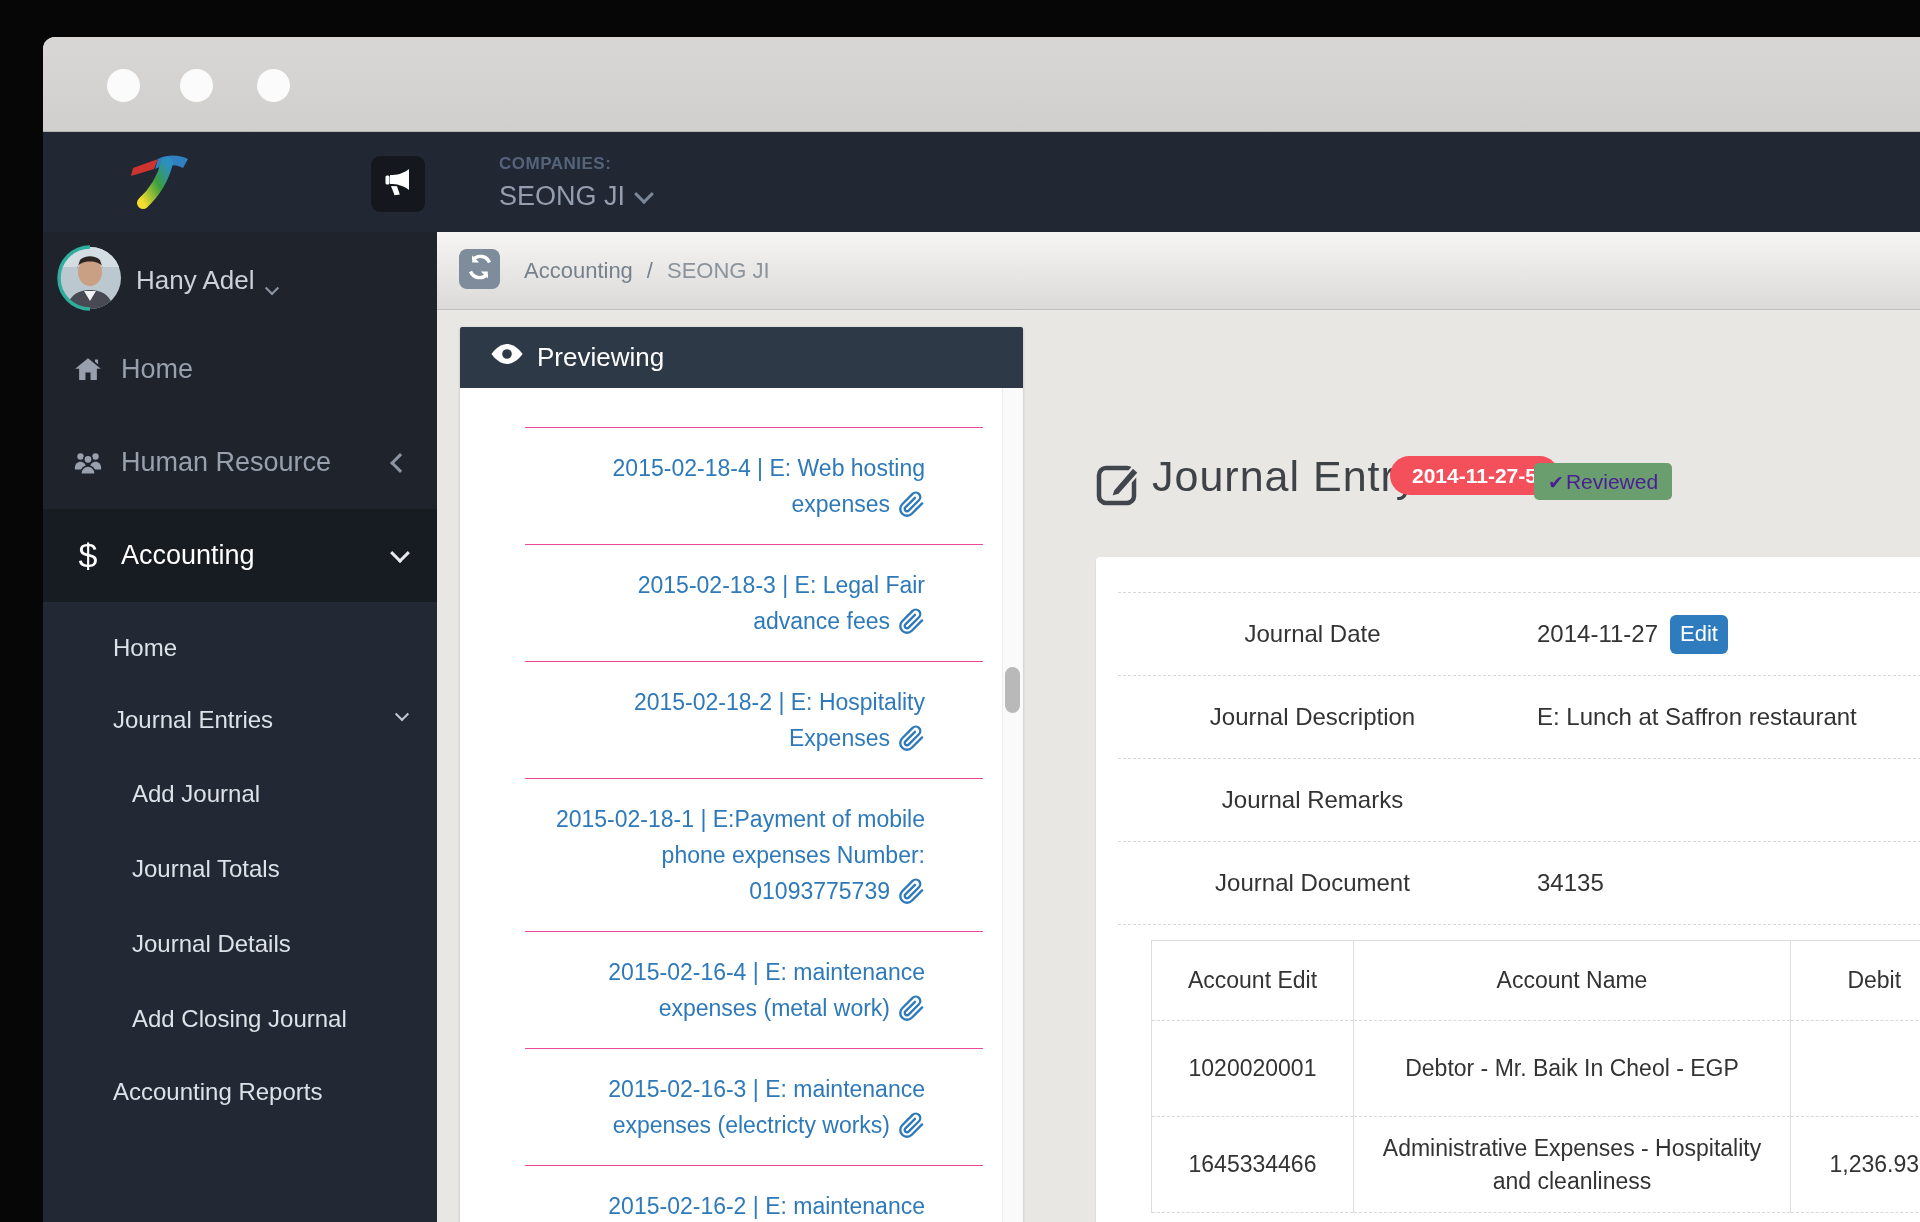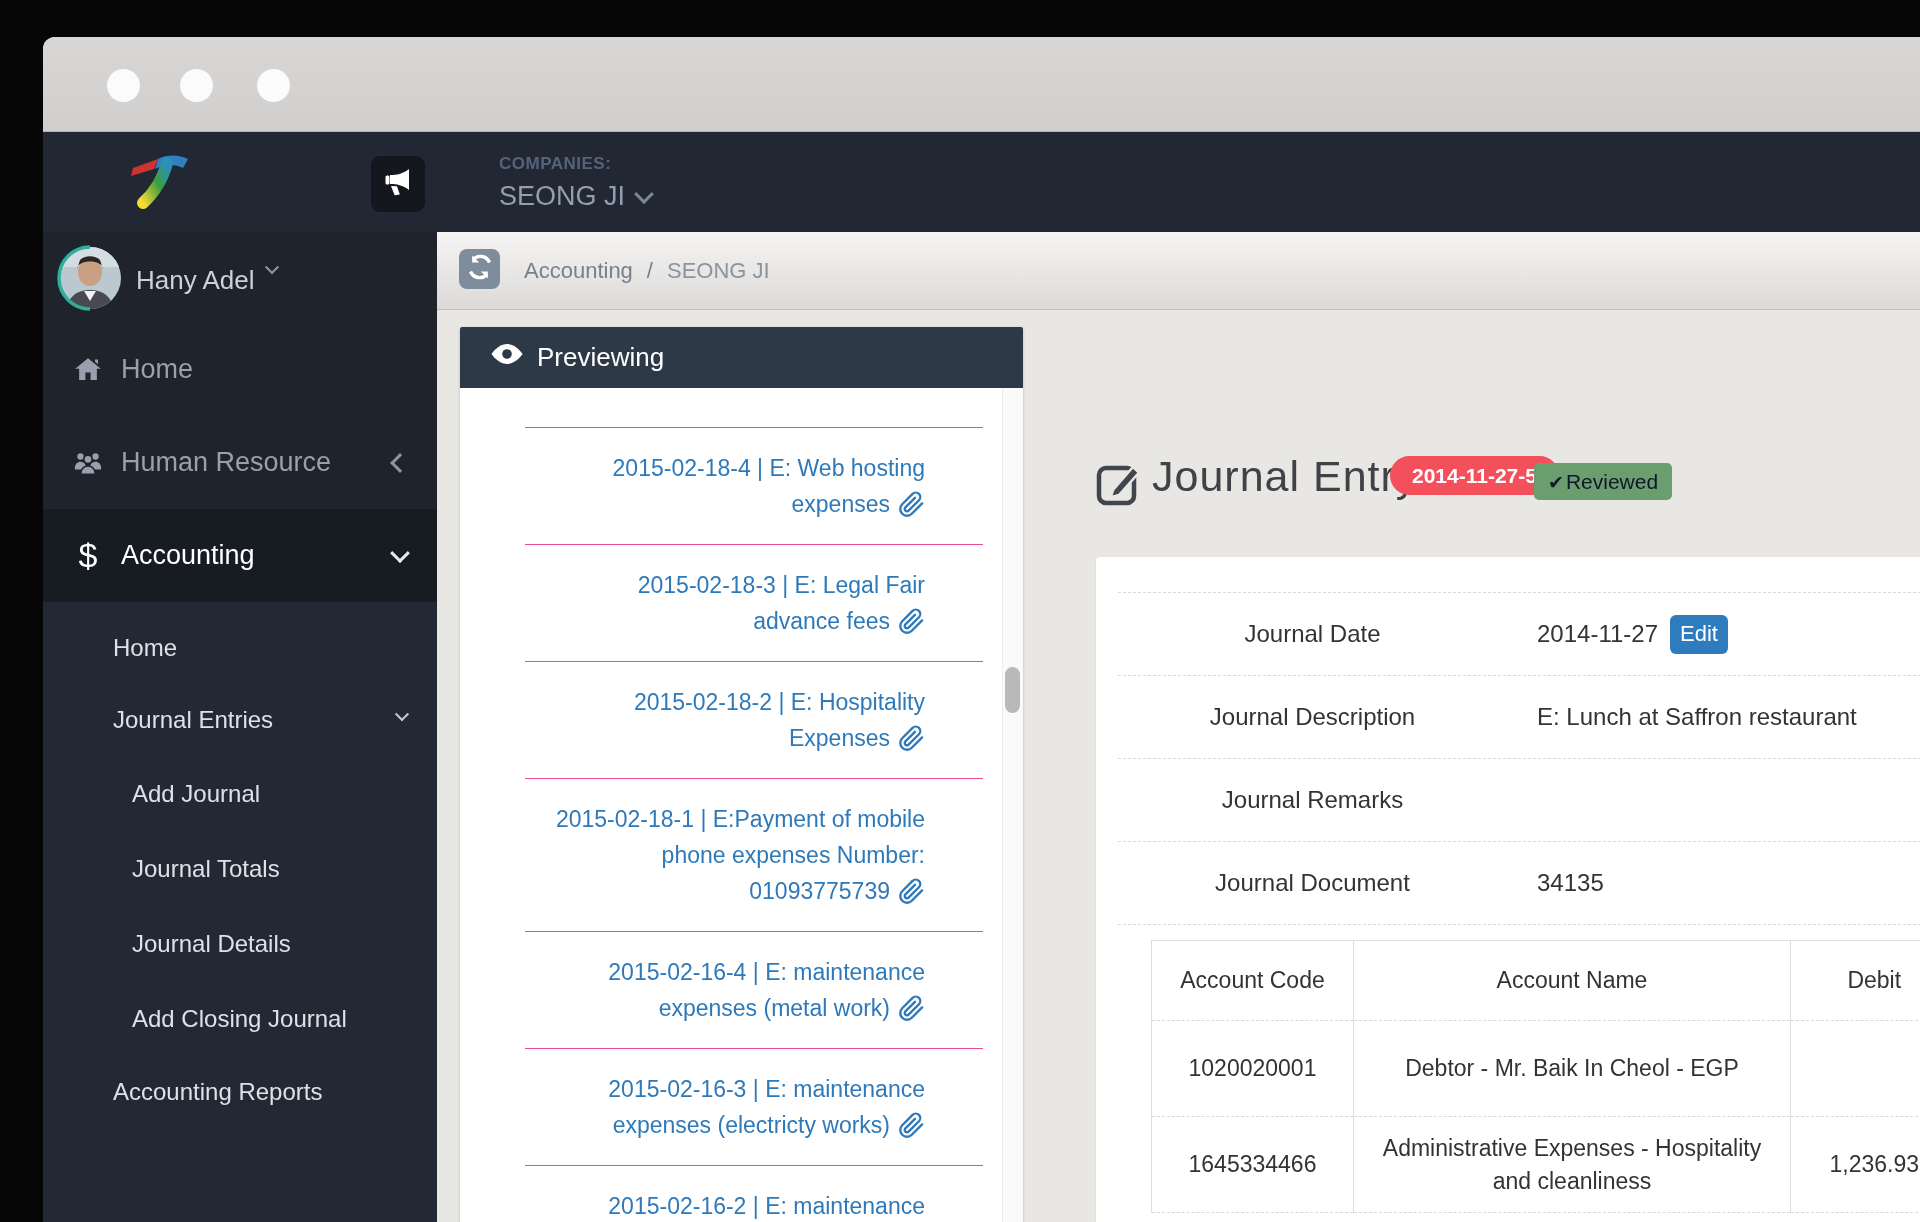--- a/index.html
+++ b/index.html
@@ -27,21 +27,21 @@
         border-bottom:3px solid currentColor;}
   .chev.down{transform:rotate(45deg) translate(-2px,-2px);}
   .chev.left{transform:rotate(135deg);}
   .chev.sm{width:8px;height:8px;border-width:2px;}
 
   
   .sidebar{position:absolute;left:0;top:195px;width:394px;bottom:0;background:#1e232c;}
   .user-row{position:relative;height:91px;}
   .avatar{position:absolute;left:14px;top:13px;width:66px;height:66px;}
   .user-name{position:absolute;left:93px;top:33px;font-size:26px;color:#ccd1d9;
-             display:flex;align-items:flex-start;gap:12px;cursor:pointer;}
+             display:flex;align-items:flex-end;gap:12px;cursor:pointer;}
   .user-name .chev{color:#8d95a2;}
   .smenu{list-style:none;margin:0;padding:0;}
   .smenu .top{position:relative;height:93px;display:flex;align-items:center;
               color:#97a0ac;font-size:27px;cursor:pointer;}
   .smenu .top .mico{width:30px;margin-left:30px;display:flex;justify-content:center;}
   .smenu .top .mlabel{margin-left:18px;}
   .smenu .top.active{background:#171b22;color:#fff;}
   .smenu .top .edge{position:absolute;right:30px;color:#8d95a2;}
   .smenu .top.active .edge{color:#e8eaee;}
   .dollar{font-size:34px;color:#fff;font-weight:400;}
@@ -83,21 +83,21 @@
             background:#b9b9b9;cursor:pointer;}
 
   
   .titlewrap{position:absolute;left:659px;top:218px;right:0;height:72px;}
   .edit-ic{position:absolute;left:0;top:8px;}
   .jtitle{position:absolute;left:56px;top:2px;font-size:43px;font-weight:300;color:#3e4348;
           letter-spacing:1px;}
   .badge-red{position:absolute;left:294px;top:6px;height:39px;line-height:39px;padding:0 22px;
              border-radius:20px;background:#f3505c;color:#fff;font-size:21px;font-weight:bold;}
   .badge-green{position:absolute;left:438px;top:13px;height:37px;line-height:37px;padding:0 14px;
-             border-radius:5px;background:#6a9e6e;color:#0f172a;font-size:21px;}
+             border-radius:5px;background:#6a9e6e;color:#4c1d95;font-size:21px;}
   .badge-green .ck{font-size:19px;margin-right:2px;}
 
   .form-panel{position:absolute;left:659px;top:325px;width:860px;bottom:-10px;background:#fff;
               border-radius:4px 0 0 0;box-shadow:0 1px 2px rgba(0,0,0,.12);padding-top:35px;}
   .frow{height:82px;display:flex;align-items:center;margin-left:22px;
         border-bottom:1px dashed #d8d8d8;}
   .frow.first{border-top:1px dashed #d8d8d8;}
   .flabel{width:389px;text-align:center;font-size:24px;color:#333;}
   .fvalue{margin-left:30px;font-size:24px;color:#333;}
   .edit-btn{margin-left:12px;width:58px;height:39px;background:#2e7cbe;color:#fff;font-size:22px;
@@ -332,21 +332,21 @@
         </div>
 
         <table class="jtable">
           <colgroup>
               <col style="width:202px">
               <col style="width:437px">
               <col style="width:167px">
             </colgroup>
           <thead>
             <tr>
-              <th>Account Code</th>
+              <th>Account Edit</th>
               <th>Account Name</th>
               <th>Debit</th>
             </tr>
           </thead>
           <tbody>
             <tr>
               <td>1020020001</td>
               <td>Debtor - Mr. Baik In Cheol - EGP</td>
               <td></td>
             </tr>

